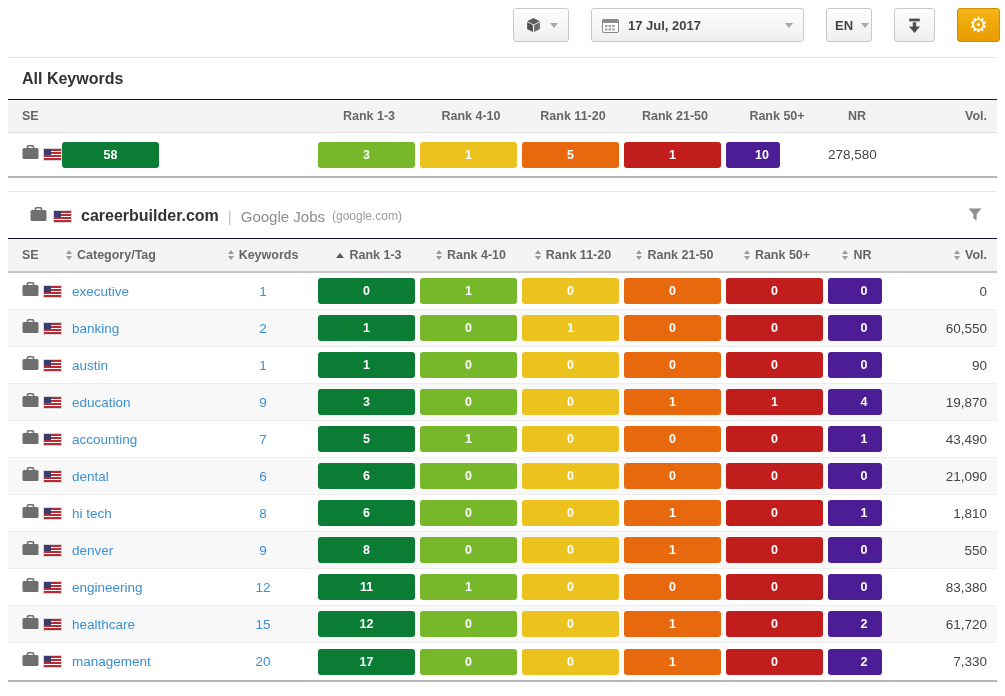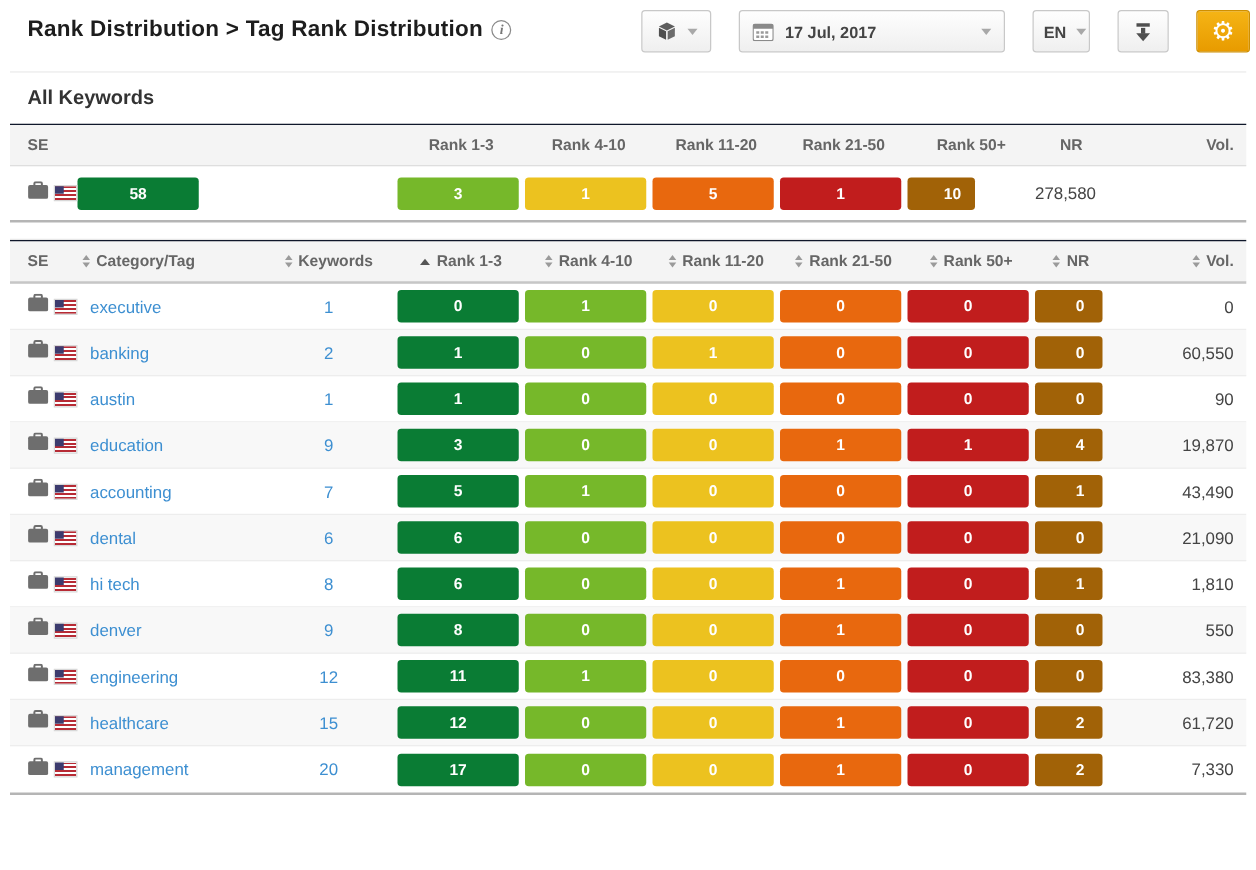--- a/index.html
+++ b/index.html
@@ -63,45 +63,41 @@
     border-left:1px solid #ddd; padding-left:10px; font-size:13.5px; color:#444; }
   .cat-cell { padding-left:10px; font-size:13.5px; }
   .kw-cell { text-align:center; font-size:13.5px; }
   a.lnk { color:#3d8fd1; text-decoration:none; cursor:pointer; }
   .vol-cell { text-align:right; padding-right:10px; font-size:13.5px; color:#444; }
 
   .badge { display:block; width:97px; height:26px; line-height:26px; border-radius:3px;
     text-align:center; color:#fff; font-size:12.5px; font-weight:700; }
   .badge-nr { width:54px; }
   .b13 { background:#0a7c34; } .b410 { background:#76b82a; } .b1120 { background:#ecc21f; }
-  .b2150 { background:#e8680e; } .b50 { background:#c11d1d; } .bnr { background:#a16207;padding-left:18px; }
+  .b2150 { background:#e8680e; } .b50 { background:#c11d1d; } .bnr { background:#4c1d95;padding-left:18px; }
 
   
   .sort { display:inline-flex; flex-direction:column; gap:2px; margin-right:5px; }
   .s-up { width:0; height:0; border-left:3.5px solid transparent; border-right:3.5px solid transparent;
     border-bottom:4px solid #9a9a9a; }
   .s-dn { width:0; height:0; border-left:3.5px solid transparent; border-right:3.5px solid transparent;
     border-top:4px solid #9a9a9a; }
   .s-asc { width:0; height:0; border-left:4px solid transparent; border-right:4px solid transparent;
     border-bottom:5px solid #555; margin-right:5px; }
 
   
   .flag { display:inline-block; width:17px; height:11px; position:relative;
     background:repeating-linear-gradient(180deg,#b72b35 0 1.6px,#fff 1.6px 3.1px);
     outline:1px solid #d8d8d8; }
   .flag::after { content:""; position:absolute; left:0; top:0; width:7px; height:6px; background:#3c3b6e; }
 </style>
 </head>
 <body>
 
 <div class="topbar">
-  <div class="page-title">
-    <span>Rank Distribution &gt; Tag Rank Distribution</span>
-    <span class="info-ic">i</span>
-  </div>
   <div class="toolbar">
     <div class="tbtn btn-pkg">
       <span class="cube-ic">
         <svg width="17" height="17" viewBox="0 0 16 16">
             <path fill="#5d5d5d" d="M8 1 14 4 8 7 2 4Z"></path>
             <path fill="#4f4f4f" d="M2 4.9 7.4 7.6V14L2 11.3Z"></path>
             <path fill="#6b6b6b" d="M14 4.9 8.6 7.6V14L14 11.3Z"></path>
           </svg>
       </span>
       <span class="caret"></span>
@@ -180,20 +176,36 @@
         <span class="badge b50">1</span>
       </div>
     <div>
         <span class="badge bnr badge-nr">10</span>
       </div>
     <div class="vol-cell">278,580</div>
   </div>
 </section>
 
 <section class="panel panel2">
+  <div class="site-line">
+    <span><svg width="17" height="15" viewBox="0 0 17 15">
+          <rect x="5.5" y="0.8" width="6" height="4" rx="1" fill="none" stroke="#6e6e6e" stroke-width="1.6"></rect>
+          <rect x="0.5" y="3" width="16" height="11" rx="1.5" fill="#6e6e6e"></rect>
+        </svg></span>
+    <span class="flag"></span>
+    <span class="site-name">careerbuilder.com</span>
+    <span class="site-div">|</span>
+    <span class="se-name">Google Jobs</span>
+    <span class="se-domain">(google.com)</span>
+    <span class="funnel">
+      <svg width="16" height="16" viewBox="0 0 16 16">
+          <path fill="#8e8e8e" d="M1.5 2.5h13L9.6 8.2v6.3L6.4 12.4V8.2Z"></path>
+        </svg>
+    </span>
+  </div>
 
   <div class="row row-tag thead t2">
     <div class="hcell l">SE</div>
     <div class="hcell l" style="padding-left:4px;">
       <span class="sort">
           <span class="s-up"></span>
           <span class="s-dn"></span>
         </span>
       <span>Category/Tag</span>
     </div>

